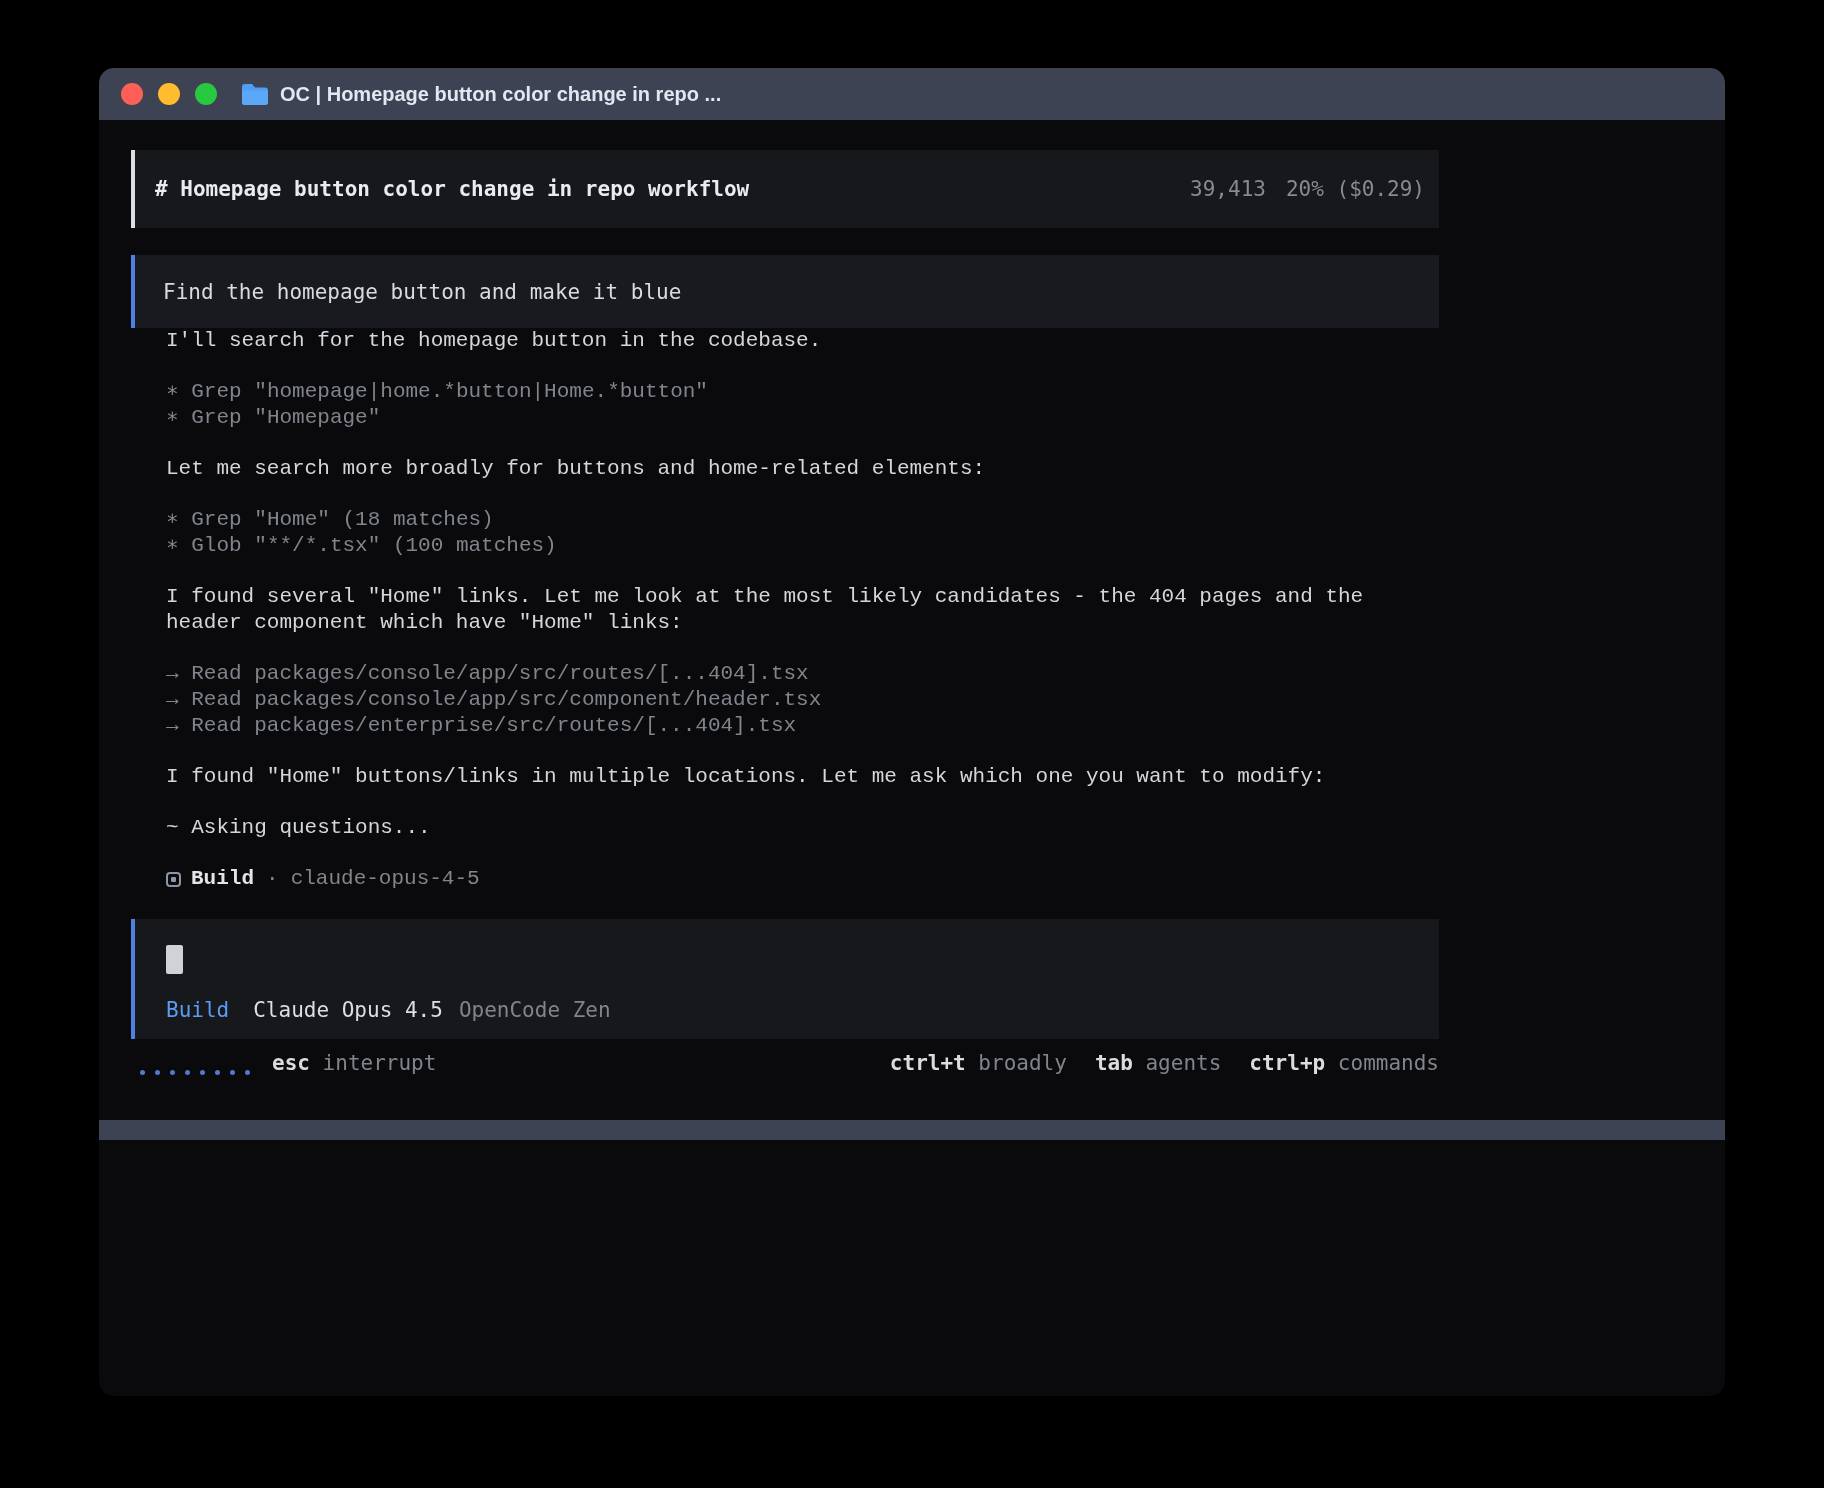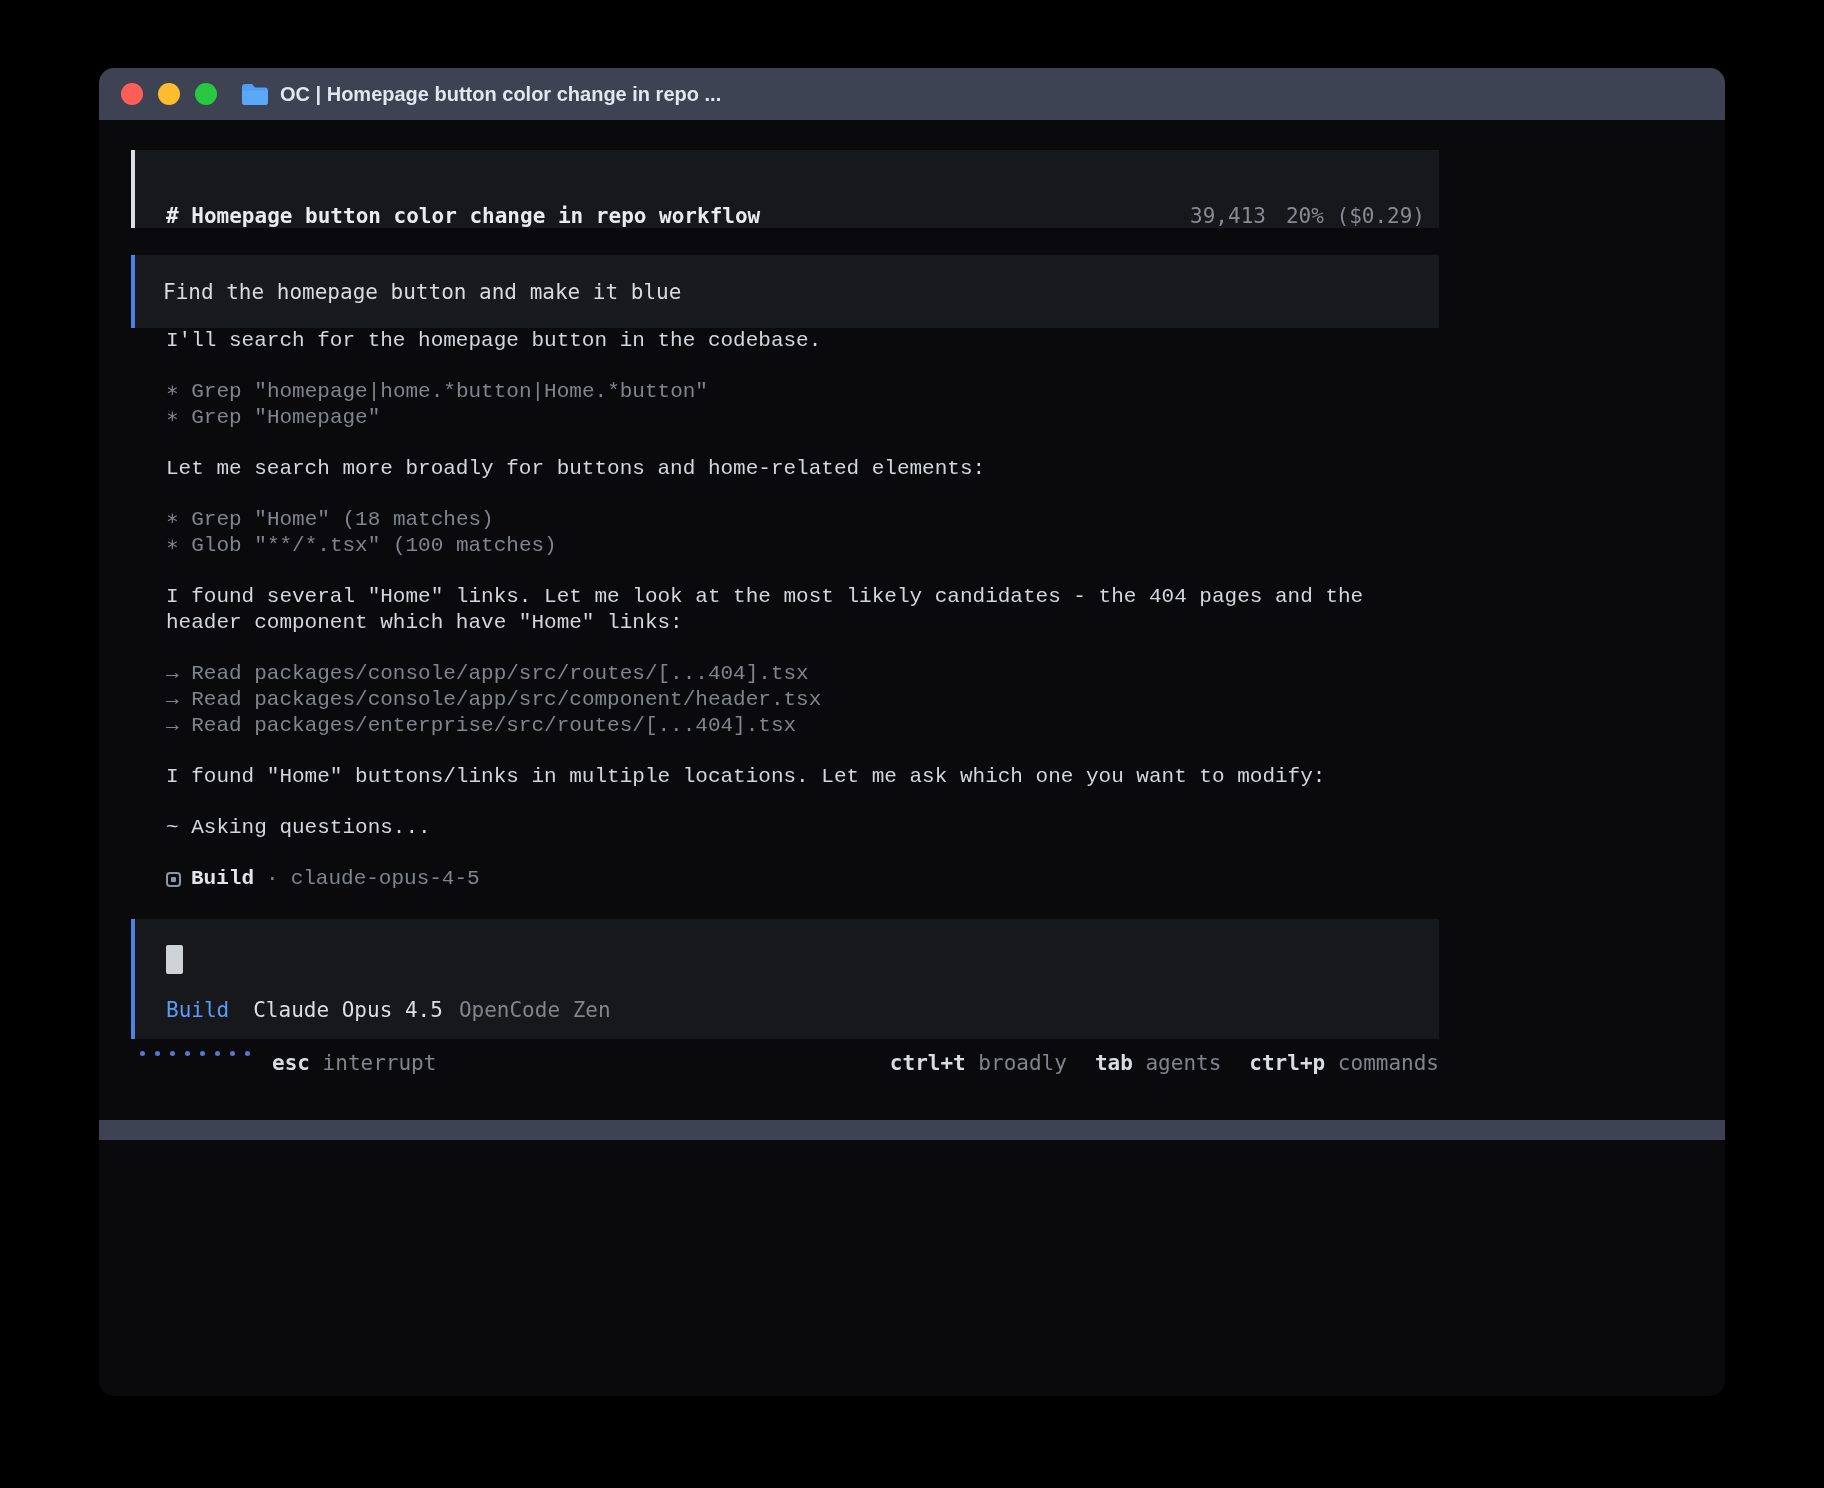--- a/index.html
+++ b/index.html
@@ -28,22 +28,22 @@
   }
 
   
   .terminal { height:1000px; padding:30px 0 0 32px; background:#0a0a0d; }
   .content { width:1308px; font-size:21px; color:#d3d6db; }
 
   .block { border-left:4px solid; background:#17181c; }
 
   .header-block {
     height:78px; border-color:#dcdee3;
-    display:flex; align-items:flex-end; justify-content:space-between;
-    padding:0 14px 0 31px;
+    display:flex; align-items:center; justify-content:space-between;
+    padding:0 14px 0 20px;
   }
   .header-title { font-weight:700; color:#e9ebef; }
   .header-stats { display:flex; gap:20px; color:#868a93; }
 
   .user-block {
     margin-top:27px; height:73px; border-color:#4d82e0; background:#191a1f;
     display:flex; align-items:center; padding-left:28px; color:#d9dbdf;
   }
 
   .transcript { padding-left:35px; line-height:26px;font-family:Liberation Mono, monospace; }
@@ -70,21 +70,21 @@
   .cursor { width:17px; height:29px; background:#cfd2d7; border-radius:2px; }
   .model-line { margin-top:24px; display:flex; align-items:center; white-space:nowrap; }
   .mode { color:#5b9bf5; margin-right:24px; }
   .model { color:#dcdee2; font-weight:400; margin-right:16px; }
   .provider { color:#80848c; }
 
   .status-bar {
     margin-top:11px; width:1308px; height:26px;
     display:flex; align-items:center; justify-content:space-between;
   }
-  .sb-left { display:flex; align-items:flex-start; }
+  .sb-left { display:flex; align-items:flex-end; }
   .spinner { display:flex; gap:10px; padding-left:9px; align-items:center; }
   .dot { width:5px; height:5px; border-radius:50%; background:#5577cf; }
   .esc-group { margin-left:22px; white-space:nowrap; }
   .sb-key { color:#dadce0; font-weight:700; }
   .sb-right { display:flex; gap:28px; }
   .sb-group { white-space:nowrap; }
 
   .bottom-bar { height:20px; background:#3e4354; }
 </style>
 </head>

